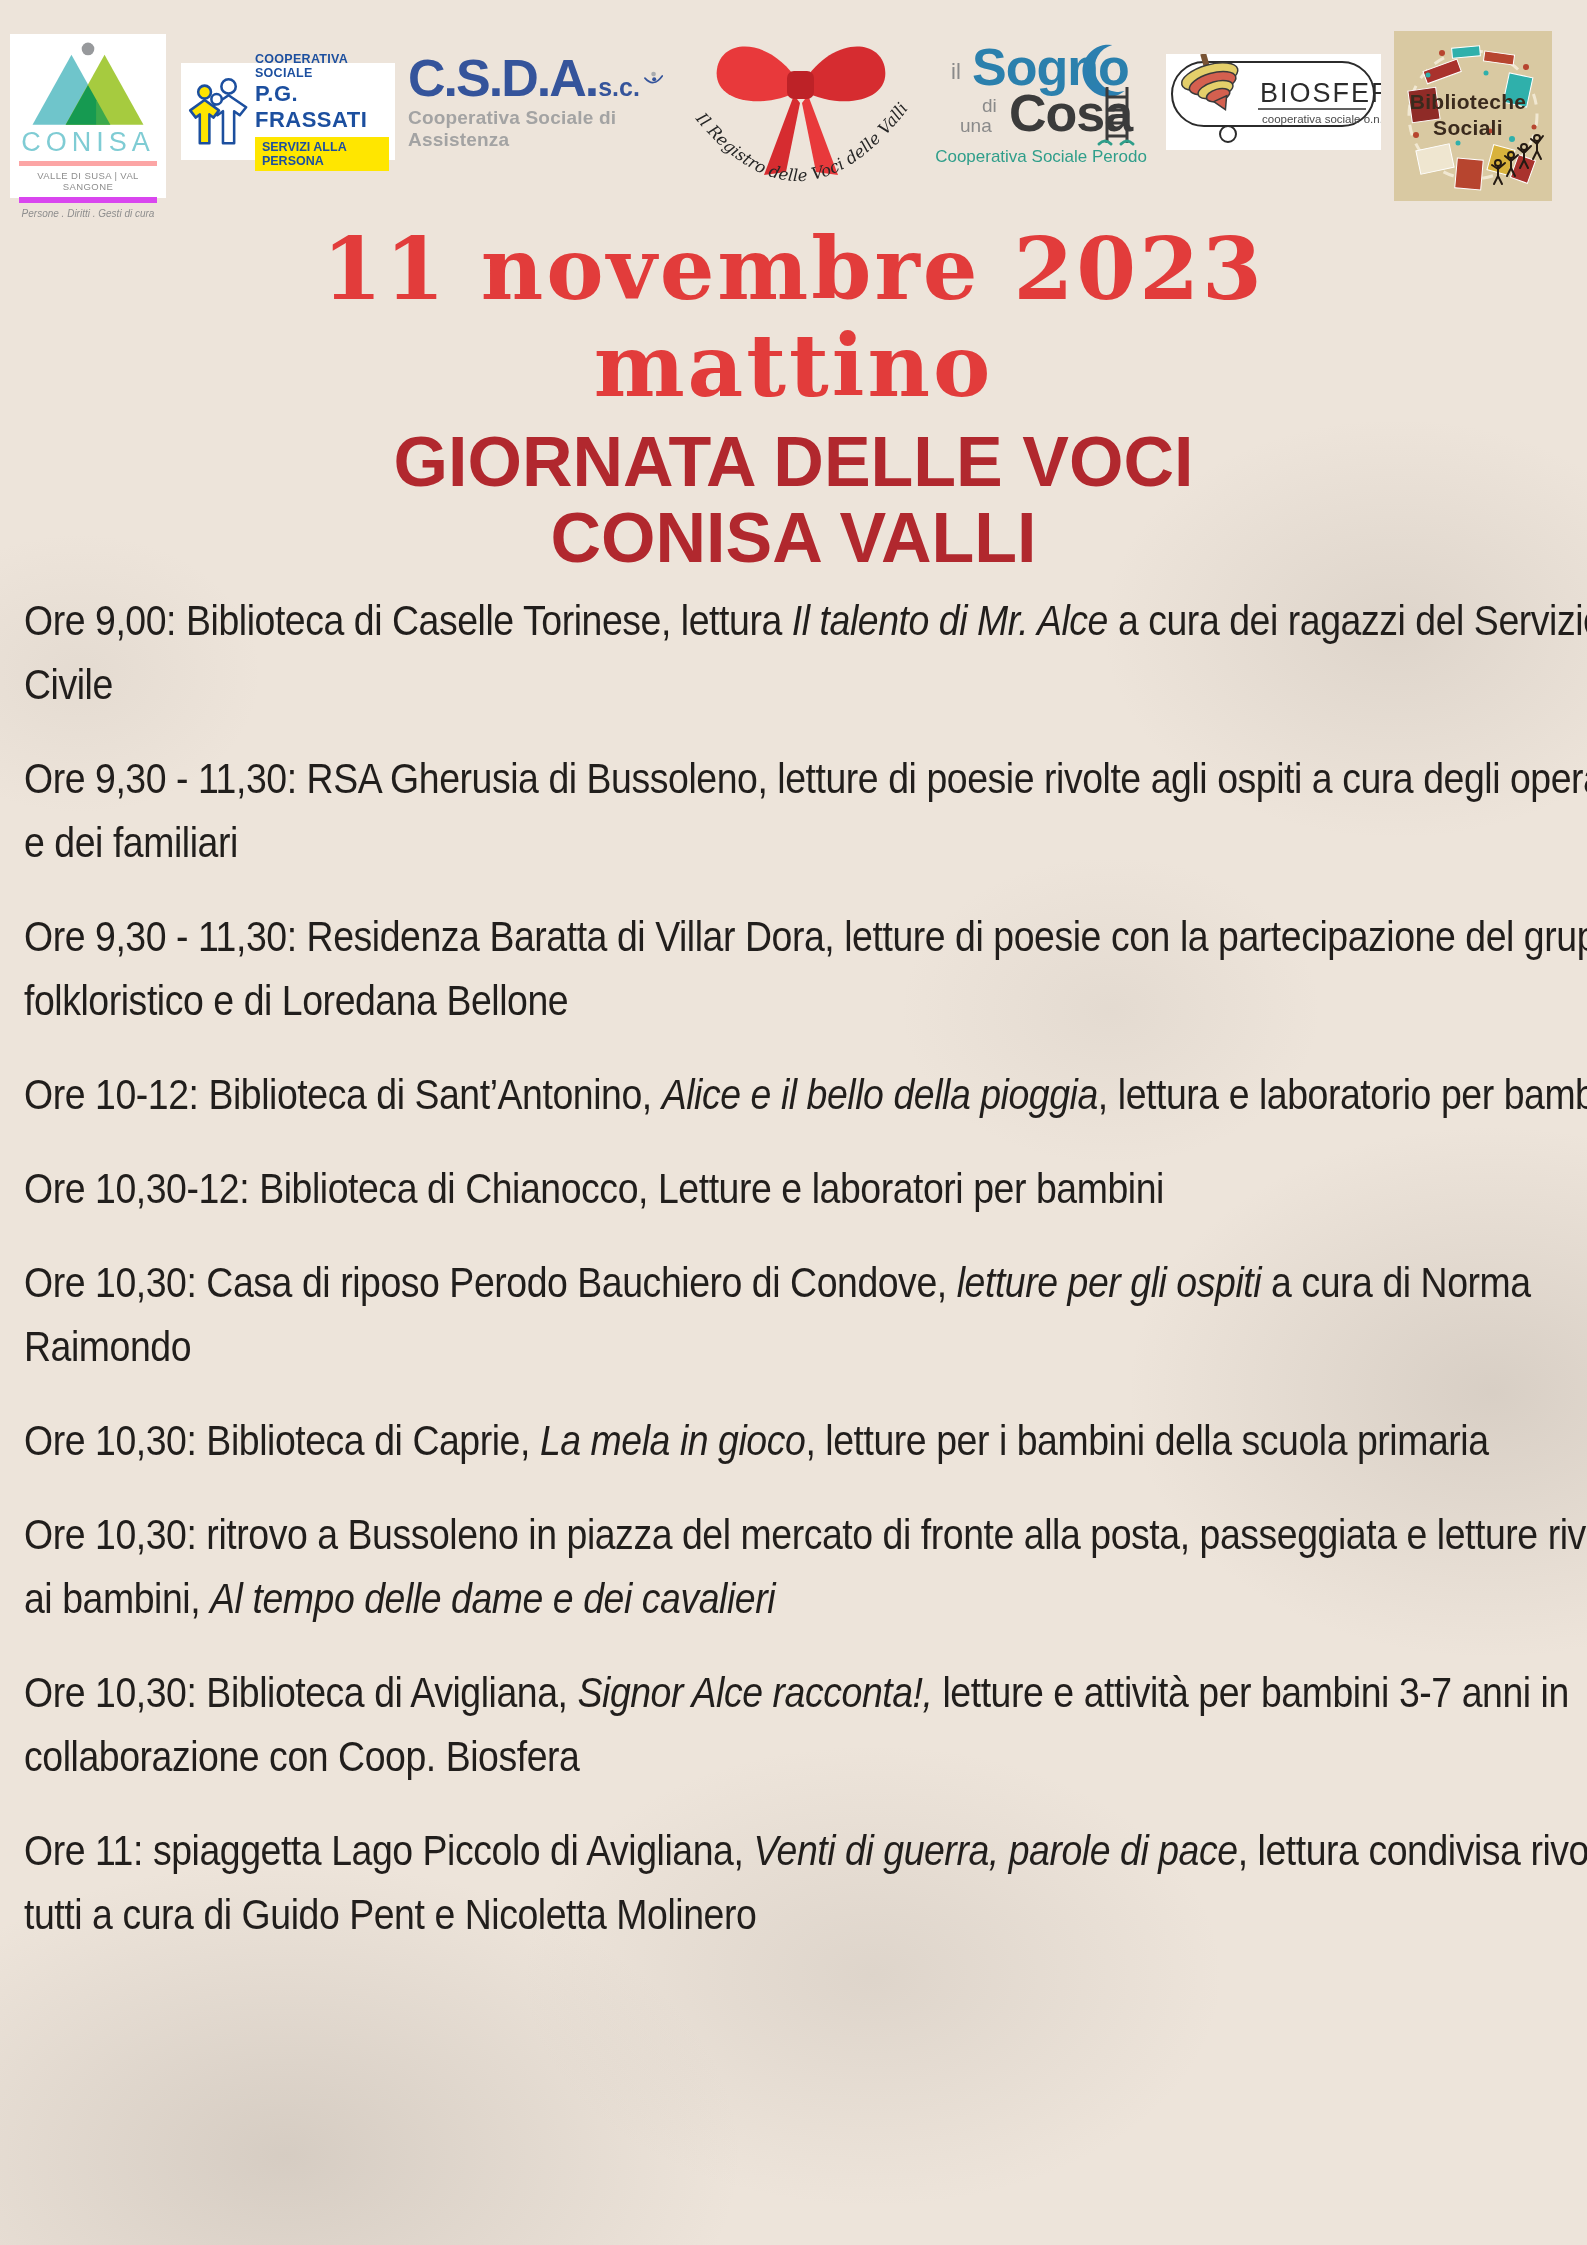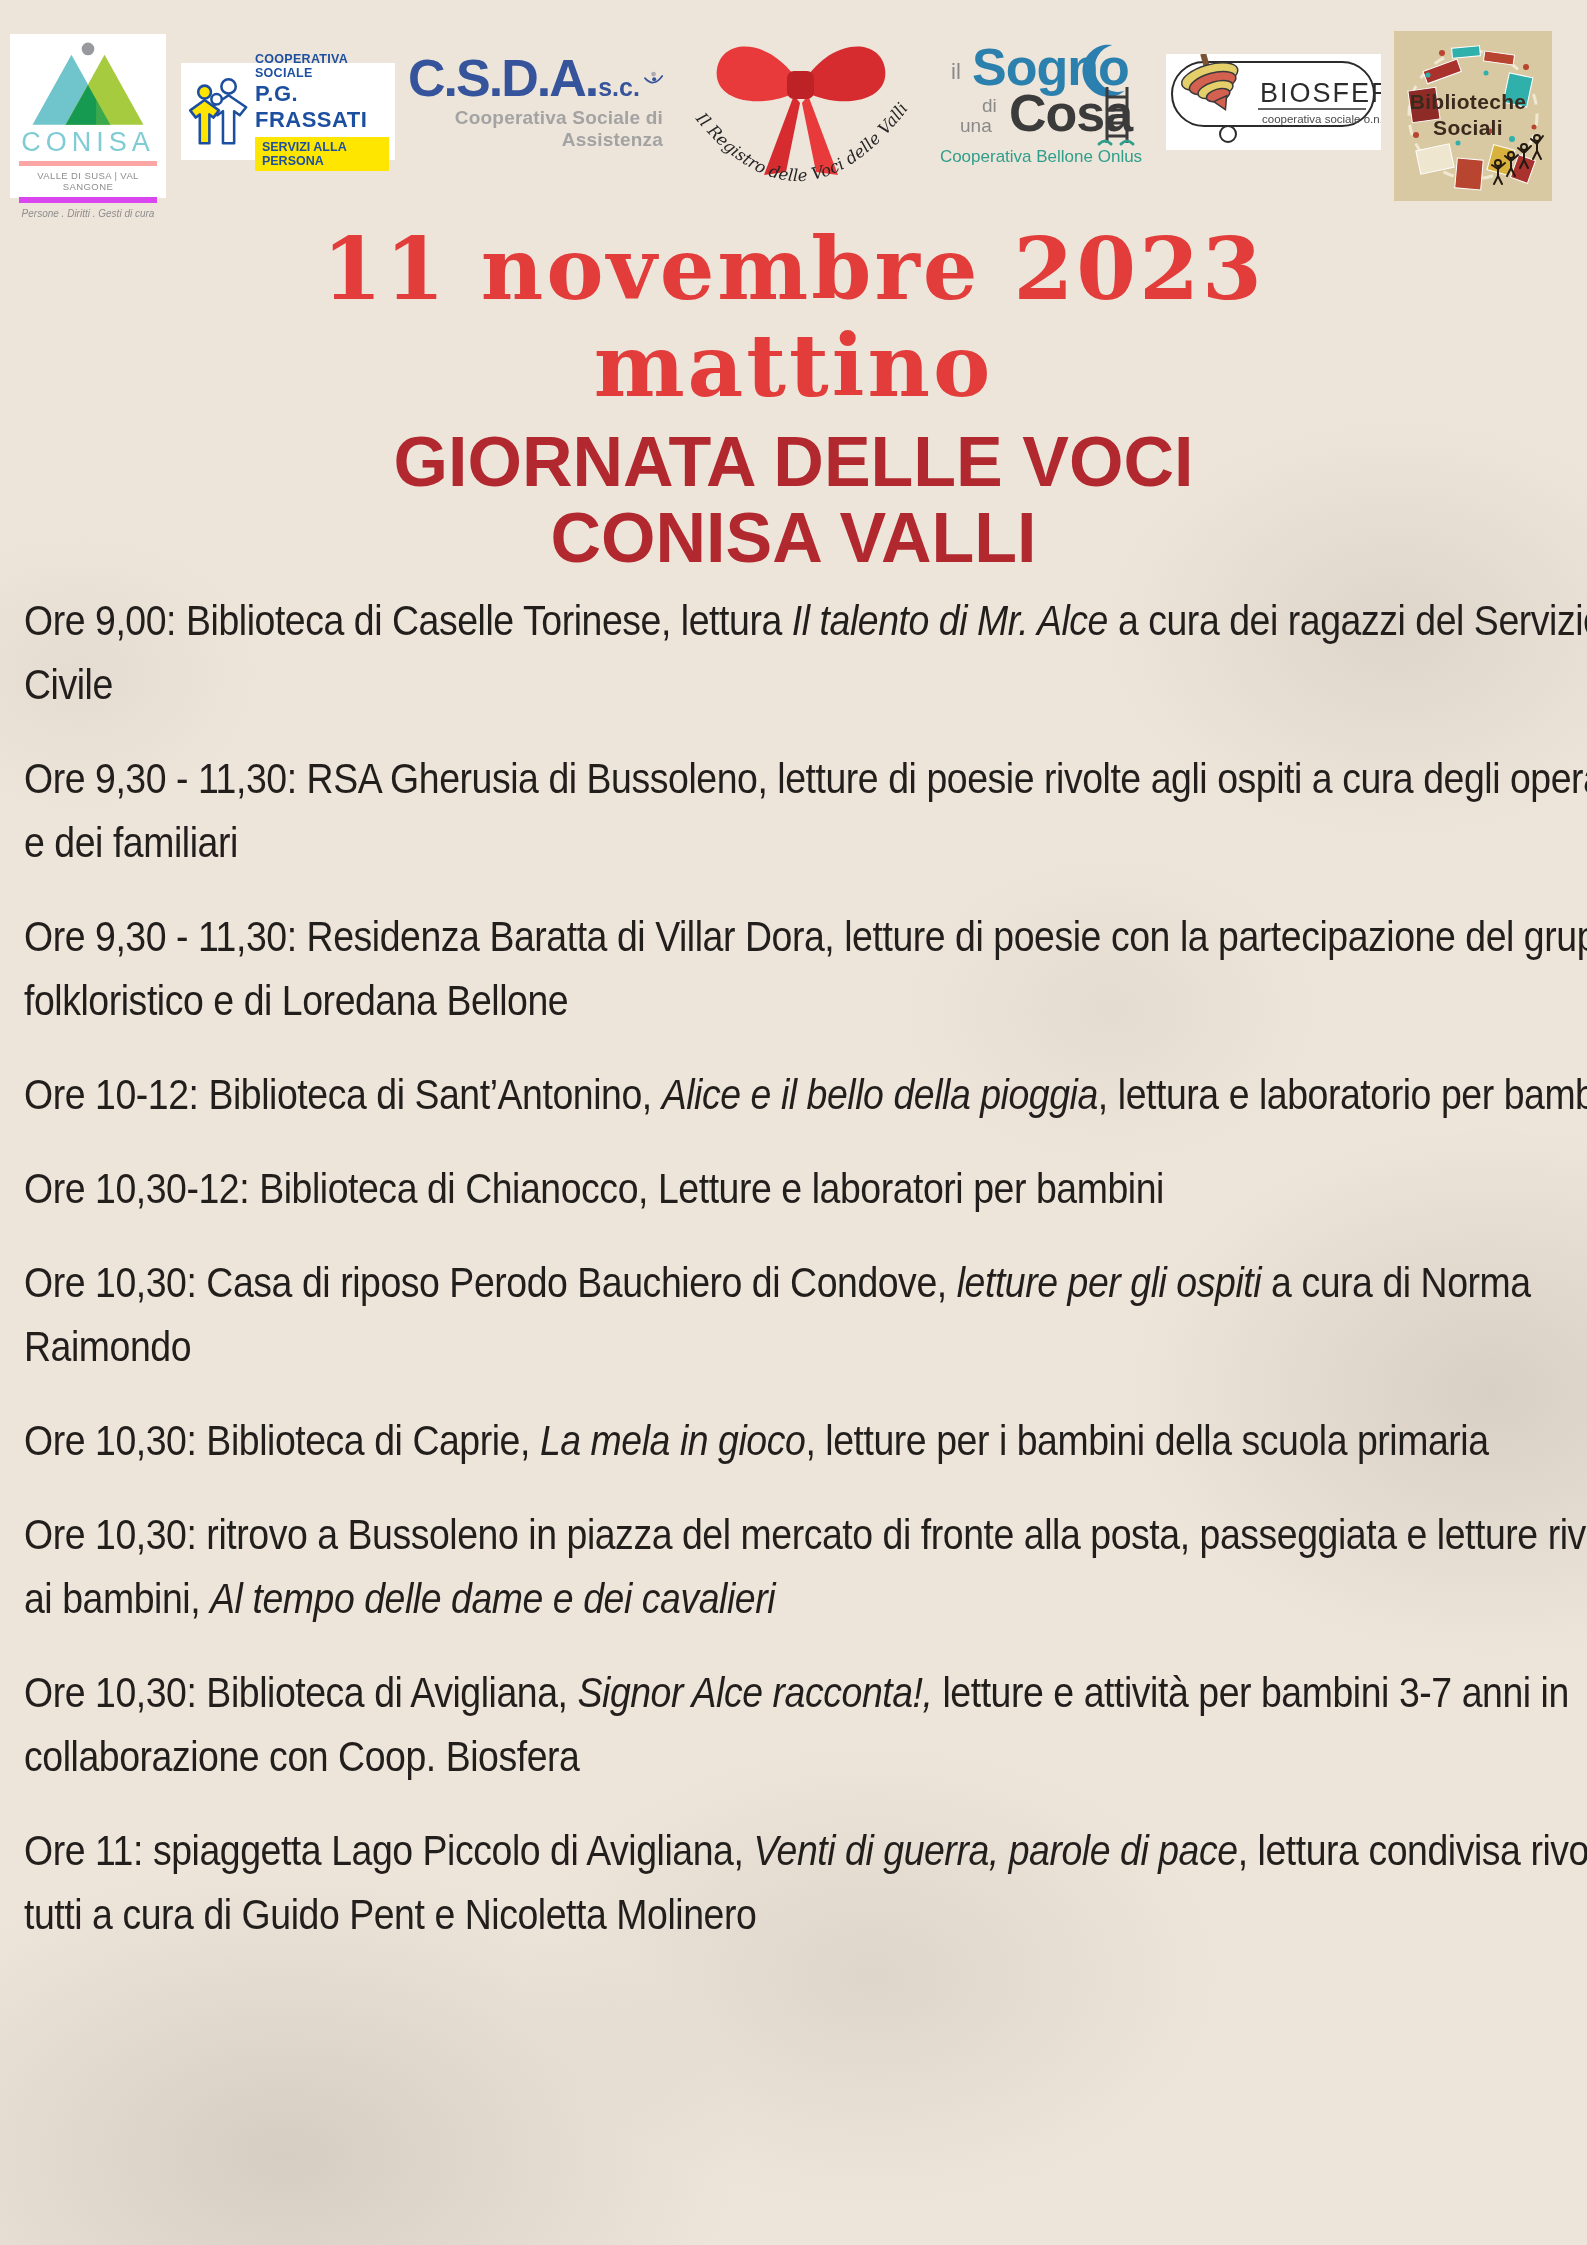--- a/index.html
+++ b/index.html
@@ -23,21 +23,21 @@
                  font-size:9.5px; letter-spacing:.4px; color:#8e8e8e; }
   .conisa-sub2 { margin:5px 9px 0; border-top:6px solid #d946ef; padding-top:5px;
                  font-size:10px; font-style:italic; color:#8e8e8e; }
   .logo-frassati { left:181px; top:63px; width:214px; height:97px; background:#fff;
                    display:flex; align-items:center; padding:4px 6px; }
   .frassati-text { margin-left:4px; }
   .frassati-l1 { font-size:12.5px; font-weight:bold; color:#1c4f9f; letter-spacing:.3px; }
   .frassati-l2 { font-size:22px; font-weight:bold; color:#1c4f9f; letter-spacing:.5px; margin-top:1px; }
   .frassati-l3 { display:inline-block; background:#ffe600; color:#1c4f9f; font-weight:bold;
                  font-size:12.5px; padding:3px 7px; margin-top:4px; }
-  .logo-csda { left:408px; top:52px; width:255px; height:104px;text-align:right; }
+  .logo-csda { left:408px; top:52px; width:255px; height:104px; }
   .csda-row { display:flex; align-items:flex-end; }
   .csda-name { font-size:52px; font-weight:900; color:#35549b; letter-spacing:-2px; line-height:1; }
   .csda-sc { font-size:25px; font-weight:900; color:#35549b; margin:0 4px 2px 1px; }
   .csda-sub { font-size:19px; font-weight:bold; color:#a3a3a3; margin-top:3px; letter-spacing:.2px; }
   .logo-registro { left:686px; top:21px; width:230px; height:196px; }
   .logo-sogno { left:935px; top:43px; width:212px; height:124px; }
   .sogno-il   { position:absolute; left:16px;  top:16px;  font-size:22px; color:#8a8a8a; }
   .sogno-sogno{ position:absolute; left:37px;  top:-6px;  font-size:52px; font-weight:600; color:#2b80ad; letter-spacing:-1px; }
   .sogno-di   { position:absolute; left:47px;  top:52px;  font-size:19px; color:#8a8a8a; }
   .sogno-una  { position:absolute; left:25px;  top:72px;  font-size:19px; color:#8a8a8a; }
@@ -131,21 +131,21 @@
       <line x1="172" y1="67" x2="192" y2="67" stroke="#3b3b3b" stroke-width="3"></line>
       <line x1="172" y1="80" x2="192" y2="80" stroke="#3b3b3b" stroke-width="3"></line>
       <line x1="172" y1="93" x2="192" y2="93" stroke="#3b3b3b" stroke-width="3"></line>
       <path d="M164,101 q6,-6 12,0 M186,101 q6,-6 12,0" fill="none" stroke="#2f9e8a" stroke-width="3" stroke-linecap="round"></path>
     </svg>
     <span class="sogno-il">il</span>
     <span class="sogno-sogno">Sogno</span>
     <span class="sogno-di">di</span>
     <span class="sogno-una">una</span>
     <span class="sogno-cosa">Cosa</span>
-    <div class="sogno-sub">Cooperativa Bellone Onlus</div>
+    <div class="sogno-sub">Cooperativa Sociale Perodo</div>
   </div>
 
   <div class="logo logo-biosfera">
     <svg width="215" height="96" viewBox="0 0 215 96">
       <rect x="6" y="8" width="202" height="64" rx="32" fill="none" stroke="#2b2b2b" stroke-width="2"></rect>
       <circle cx="62" cy="80" r="8" fill="none" stroke="#2b2b2b" stroke-width="2"></circle>
       <line x1="92" y1="55" x2="200" y2="55" stroke="#2b2b2b" stroke-width="1.5"></line>
       <g transform="rotate(-16 48 34)">
         <rect x="44" y="-2" width="6" height="15" fill="#7a5434"></rect>
         <ellipse cx="47" cy="22" rx="29" ry="12" fill="#e4cf6a" stroke="#3a3a3a" stroke-width="1.5"></ellipse>

